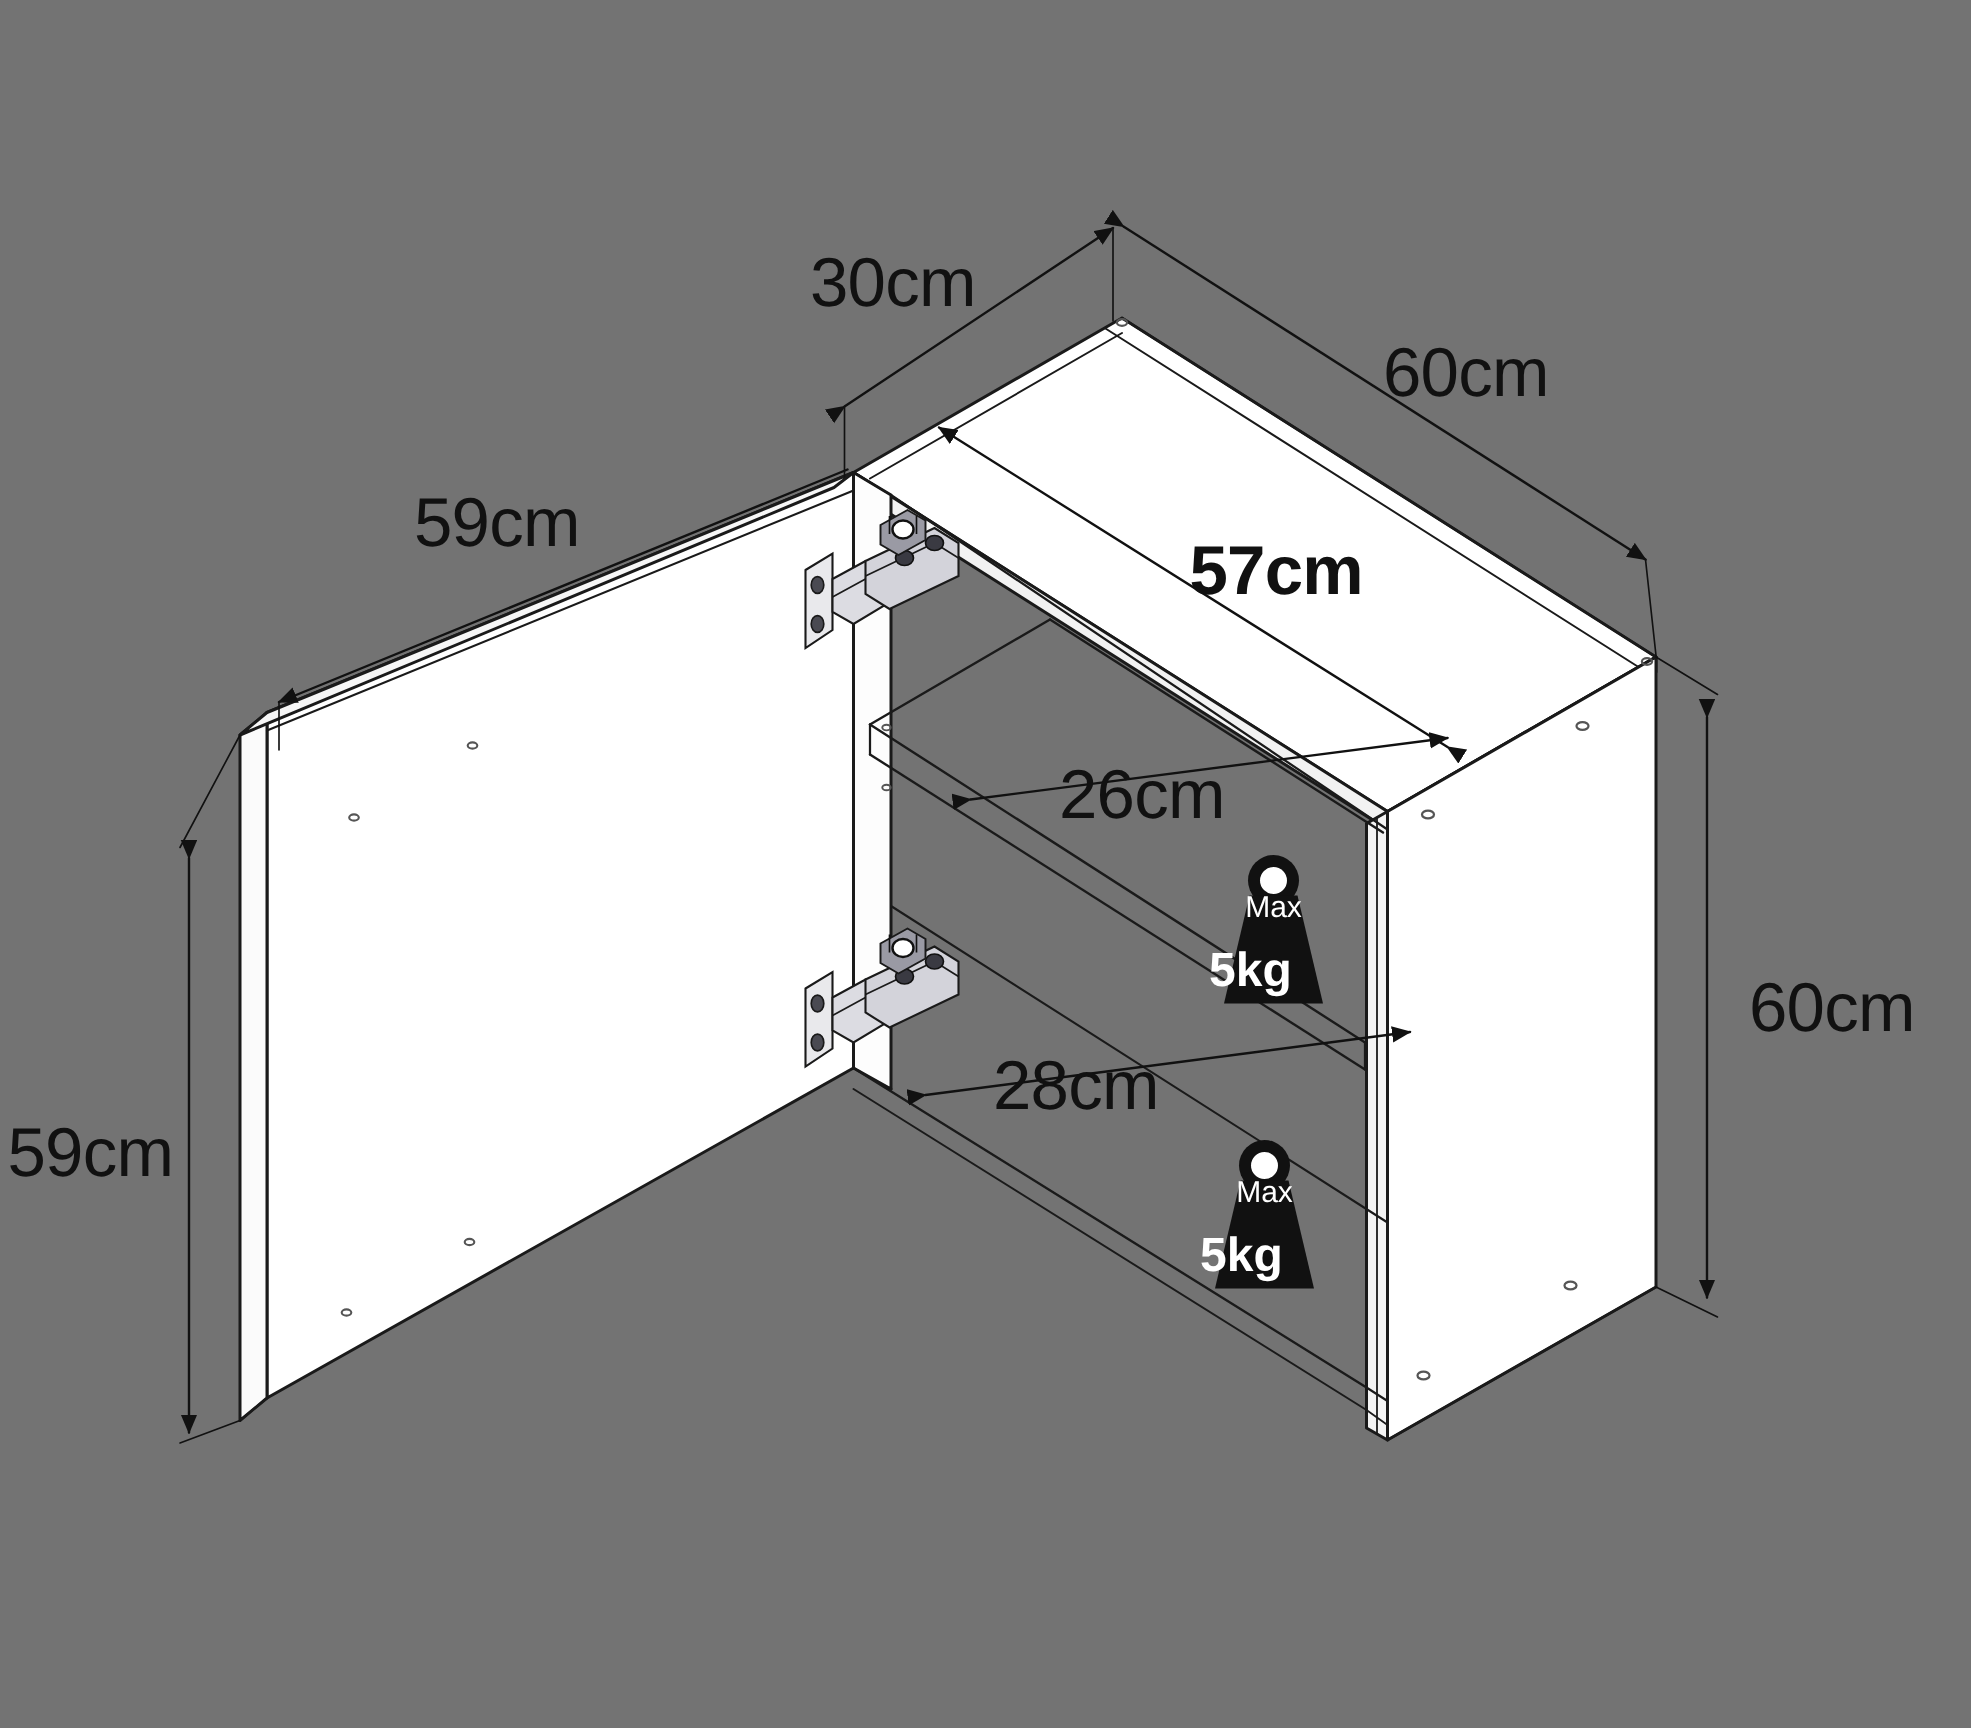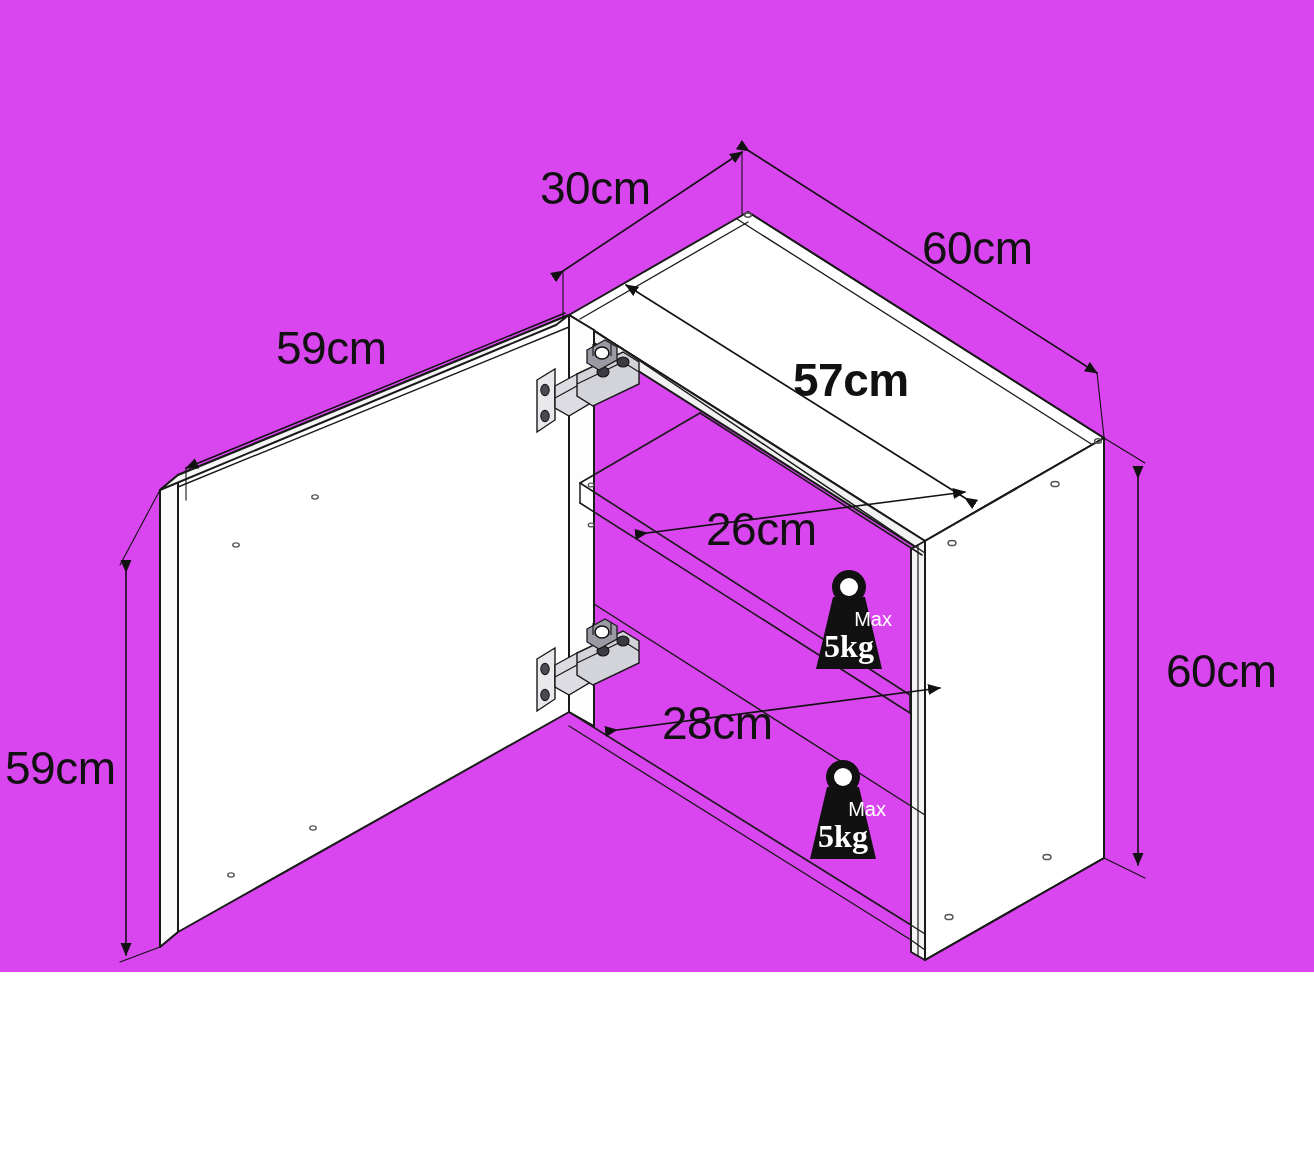--- a/index.html
+++ b/index.html
@@ -6,22 +6,22 @@
     margin: 0;
     padding: 0;
     background: #ffffff;
   }
   body {
     font-family: "Liberation Sans", sans-serif;
   }
   #diagram-root {
     position: relative;
     width: 1314px;
-    height: 972px;
-    background: #d946ef;
+    height: 1152px;
+    background: #737373;
     overflow: hidden;
   }
   #diagram-svg {
     position: absolute;
     left: 0;
     top: 0;
   }
   .dim-label {
     position: absolute;
     font-family: "Liberation Sans", sans-serif;
@@ -35,35 +35,35 @@
   .weight-badge {
     position: absolute;
     width: 86px;
     height: 110px;
   }
   .weight-badge svg { display:block; }
   .wb-max {
     position: absolute;
     left: 0;
     width: 86px;
-    top: 44px;
-    text-align: right;
+    top: 30px;
+    text-align: center;
     font-family: "Liberation Sans", sans-serif;
     font-size: 20px;
     color: #ffffff;
     line-height: 1;
     pointer-events: none;
   }
   .wb-kg {
     position: absolute;
     left: 0;
     width: 86px;
     top: 65px;
-    text-align: center;
-    font-family: Liberation Serif, serif;
+    text-align: left;
+    font-family: Liberation Sans, sans-serif;
     font-size: 32px;
     font-weight: 700;
     color: #ffffff;
     line-height: 1;
     pointer-events: none;
   }
 </style>
 </head>
 <body>
 

